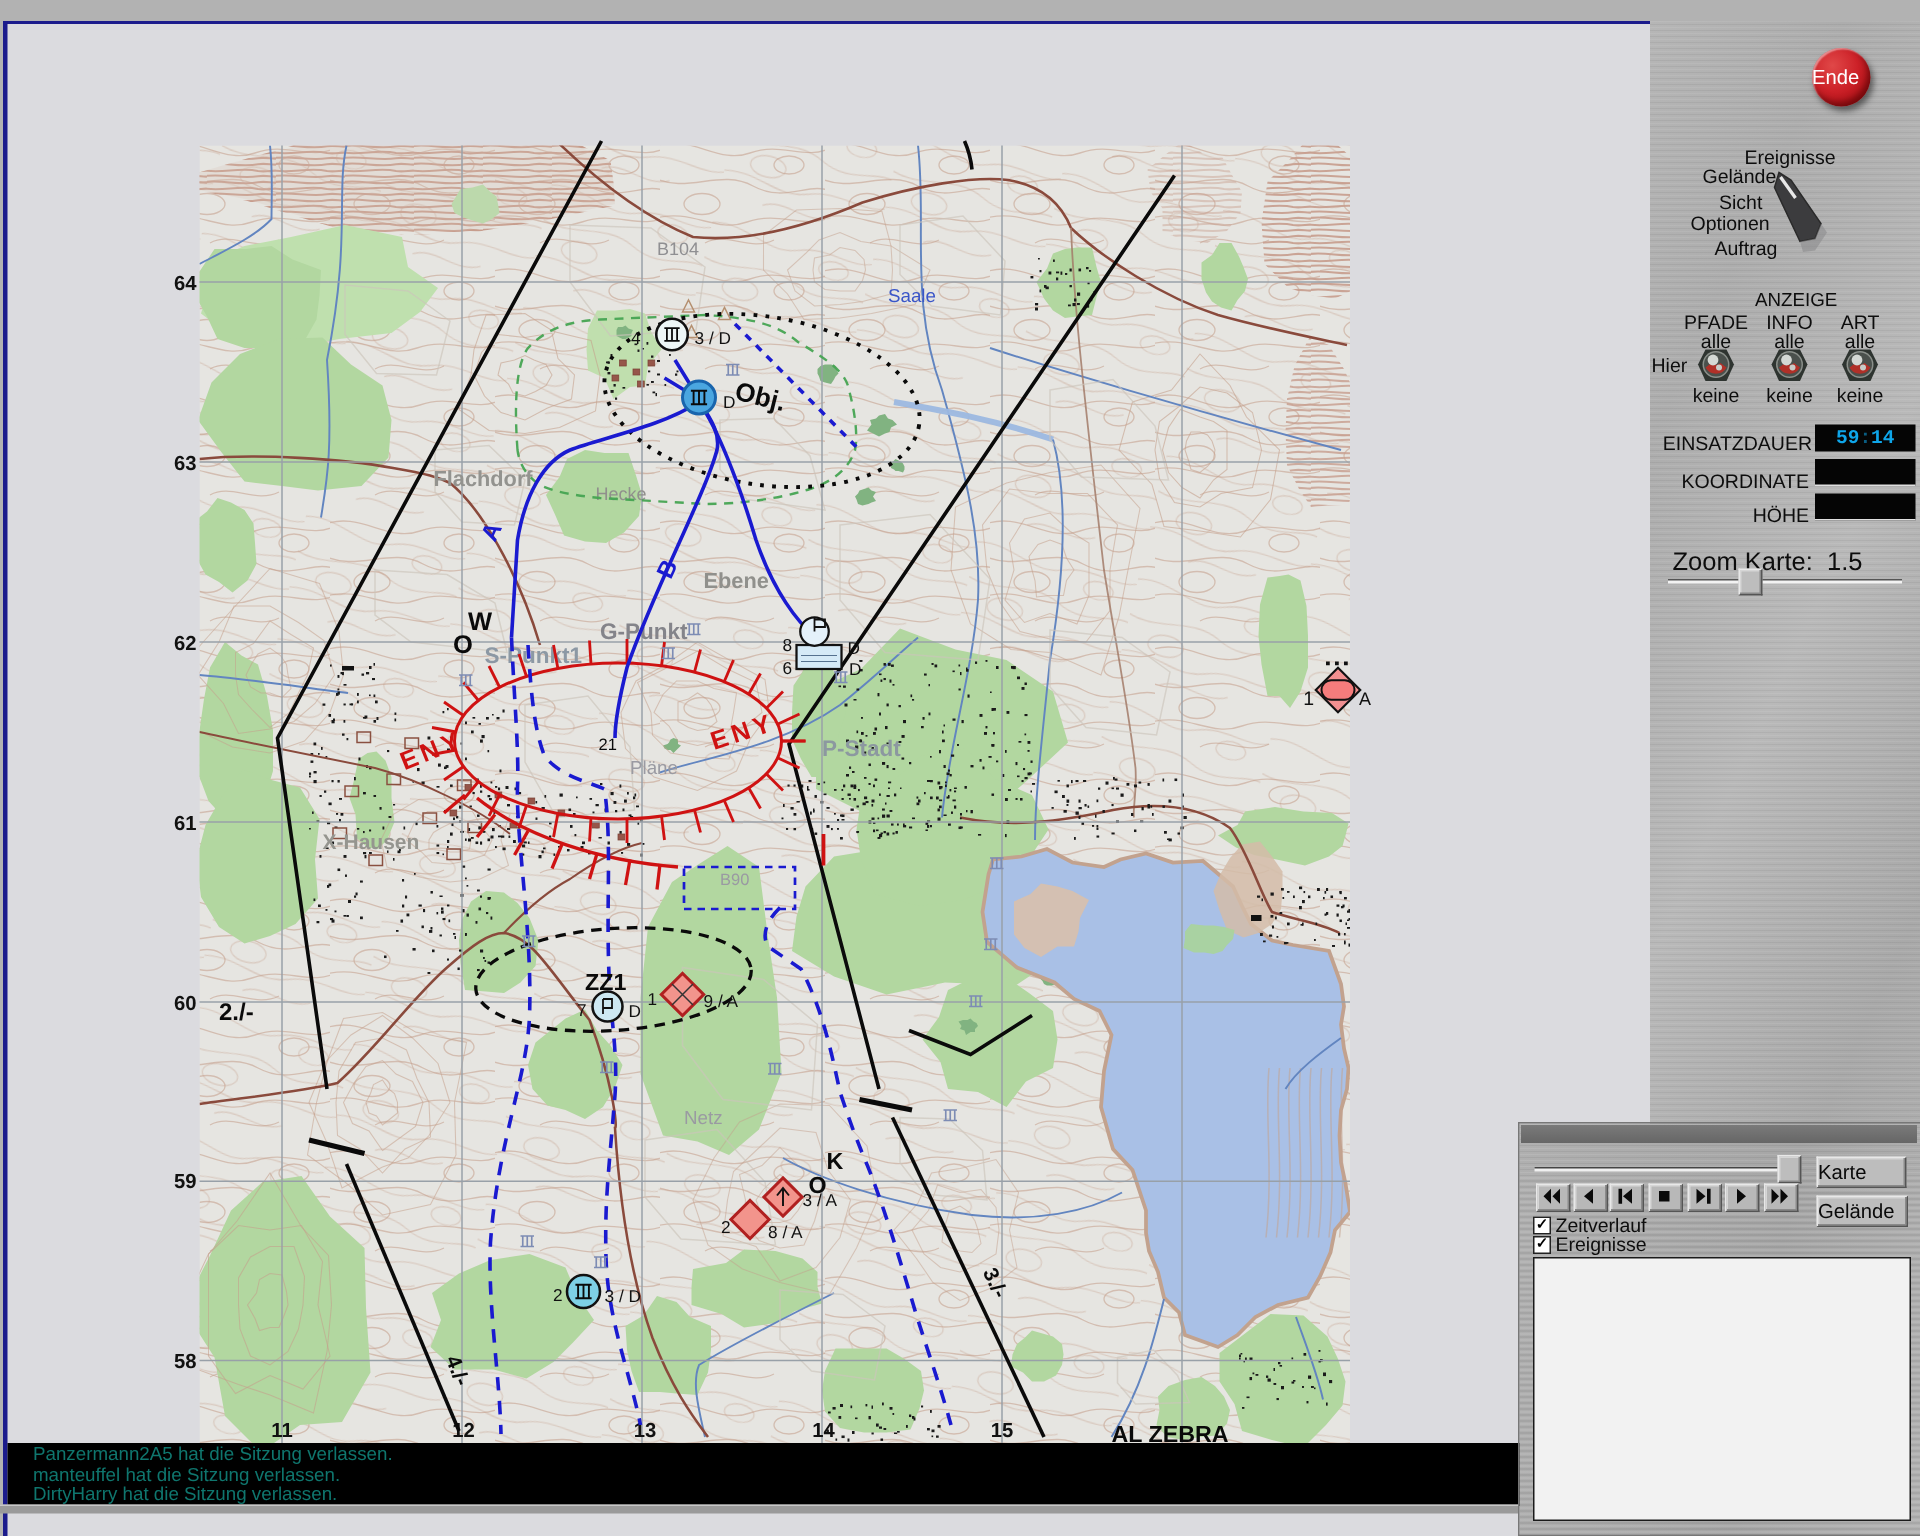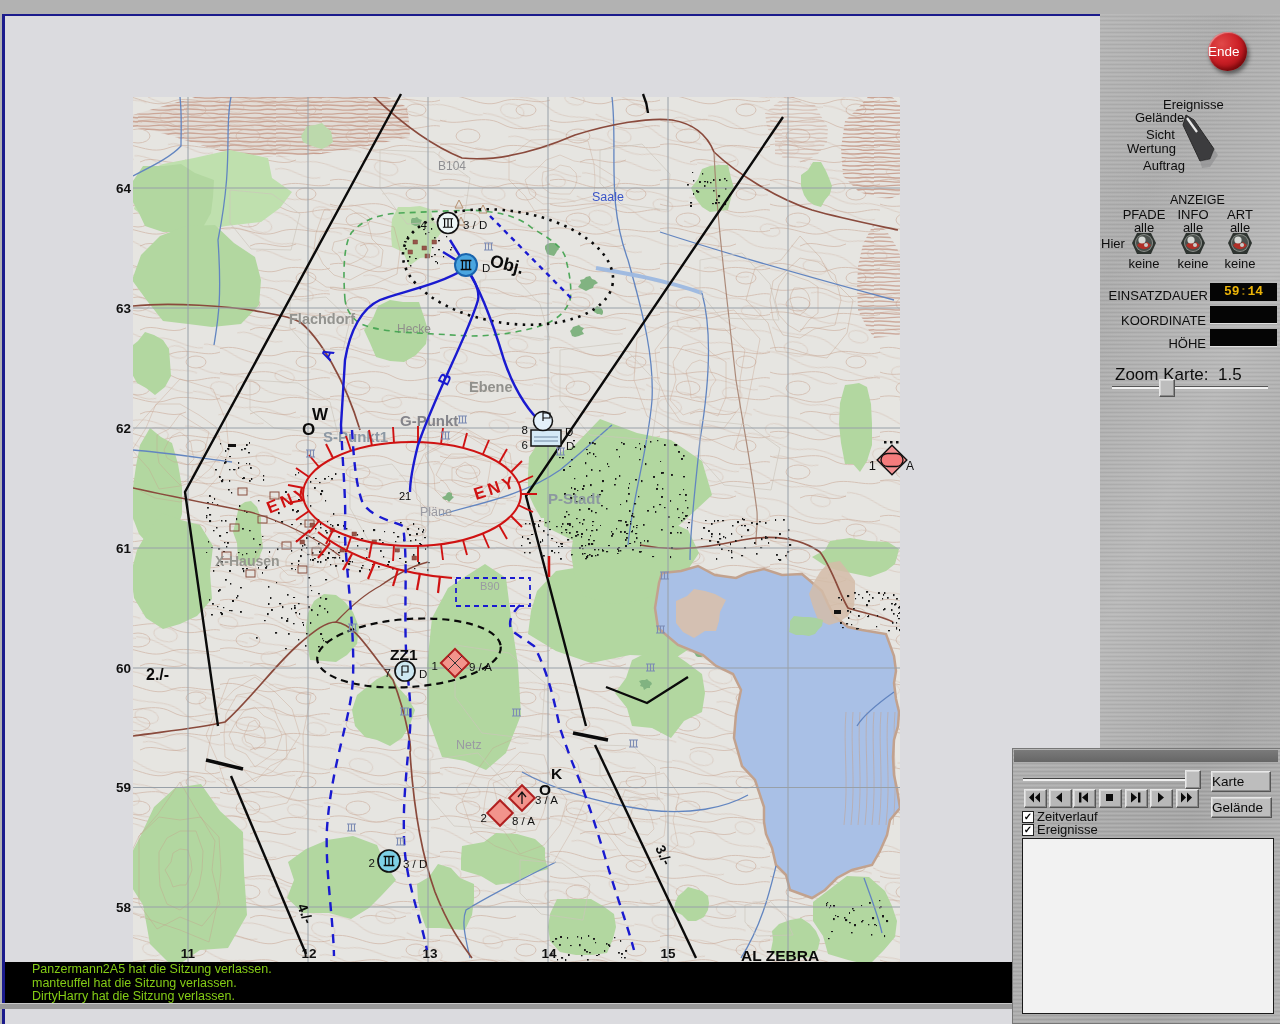--- a/index.html
+++ b/index.html
@@ -9,26 +9,26 @@
 .metal{background:
  repeating-linear-gradient(180deg, rgba(255,255,255,.07) 0 1px, rgba(0,0,0,0) 1px 2px, rgba(0,0,0,.05) 2px 3px, rgba(0,0,0,0) 3px 4px),
  linear-gradient(115deg,#b6b6b6 0%,#adadad 20%,#b9b9b9 45%,#a9a9a9 70%,#b4b4b4 100%);}
 .menubar{left:0;top:0;width:1280px;height:14px;background:
  repeating-linear-gradient(180deg, rgba(255,255,255,.12) 0 1px, rgba(0,0,0,0) 1px 3px),
  linear-gradient(180deg,#c2c2c2,#a8a8a8);font-size:12.5px;font-weight:normal;color:#17181a;}
 .menubar span{position:absolute;top:0px;white-space:pre;}
 .menudis{color:#989ba0;text-shadow:0.5px 0.5px 0 #d6d6d6;}
 .mapwin{left:2px;top:14px;width:1097px;height:1010px;background:#dbdbdf;
  border-left:3px solid #1b1b8c;border-top:2px solid #1b1b8c;border-right:3px solid #2222a8;}
-.chat{left:5px;top:962px;width:1007px;height:41px;background:#000;color:#84cc16;
- font-size:12.5px;line-height:13.5px;padding-top:1px;padding-left:27px;}
+.chat{left:5px;top:962px;width:1007px;height:41px;background:#000;color:#0f766e;
+ font-size:12.5px;line-height:13.5px;padding-top:1px;padding-left:17px;}
 .statussep{left:0px;top:1003px;width:1012px;height:5px;background:#9a9a9a;border-top:1px solid #c8c8c8;}
 .statusbar{left:0px;top:1009px;width:1280px;height:15px;background:#000;color:#e8e8e8;font-size:12.5px;}
 .sidepanel{left:1100px;top:14px;width:180px;height:1010px;}
-.lcd{position:absolute;background:#050505;color:#eab308;
+.lcd{position:absolute;background:#050505;color:#0ea5e9;
  font-family:"Liberation Mono",monospace;font-weight:bold;font-size:13px;text-align:center;}
 .plab{position:absolute;color:#0d0d0d;font-size:12.5px;white-space:pre;}
 .btn3d{position:absolute;background:#bdbdbd;border-top:1px solid #e8e8e8;border-left:1px solid #e8e8e8;
  border-right:1px solid #555;border-bottom:1px solid #555;box-shadow:inset -1px -1px 0 #8a8a8a, inset 1px 1px 0 #d6d6d6;
  color:#0a0a0a;text-align:left;}
 .bpanel{left:1012px;top:748px;width:268px;height:274px;background:
  repeating-linear-gradient(180deg, rgba(255,255,255,.09) 0 1px, rgba(0,0,0,0) 1px 2px, rgba(0,0,0,.06) 2px 3px, rgba(0,0,0,0) 3px 4px),
  linear-gradient(100deg,#b0b0b0,#a6a6a6 60%,#b2b2b2);border:1px solid #777;}
 .cbx{position:absolute;width:10px;height:10px;background:#fff;border:1px solid #222;font-size:10px;
  line-height:10px;text-align:center;color:#000;font-weight:bold;}
@@ -1244,21 +1244,21 @@
 <text x="297" y="906" font-size="14" transform="rotate(68 297 906)">4./-</text>
 <text x="655" y="848" font-size="14" transform="rotate(65 655 848)">3./-</text>
 <text x="399" y="500" font-size="11" font-weight="normal">21</text>
 </g>
 </svg>
 <div class="abs metal sidepanel"></div>
 <div class="abs ebtn">Ende</div>
 <div class="plab" style="left:1163px;top:97px;font-size:13px">Ereignisse</div>
 <div class="plab" style="left:1135px;top:110px;font-size:13px">Gelände</div>
 <div class="plab" style="left:1146px;top:127px;font-size:13px">Sicht</div>
-<div class="plab" style="left:1127px;top:141px;font-size:13px">Wertung</div>
+<div class="plab" style="left:1127px;top:141px;font-size:13px">Optionen</div>
 <div class="plab" style="left:1143px;top:158px;font-size:13px">Auftrag</div>
 <svg class="abs" style="left:1180px;top:111px" width="55" height="60" viewBox="0 0 55 60">
 <polygon points="6,4 14,9 34,38 30,48 20,50 3,14" fill="#3c3c3e"></polygon>
 <polygon points="6,4 14,9 34,38 30,48 20,50 3,14" fill="none" stroke="#2a2a2a" stroke-width="1"></polygon>
 <line x1="7" y1="7" x2="17" y2="21" stroke="#e8e8e8" stroke-width="2.2"></line>
 <polygon points="20,50 30,48 34,38 38,44 30,56 22,57" fill="#88888a" opacity="0.55"></polygon>
 </svg>
 <div class="plab" style="left:1170px;top:193px;font-size:12.5px">ANZEIGE</div>
 <div class="plab" style="left:1144px;top:207px;font-size:13px;transform:translateX(-50%)">PFADE</div>
 <div class="plab" style="left:1144px;top:220px;font-size:13px;transform:translateX(-50%)">alle</div>

